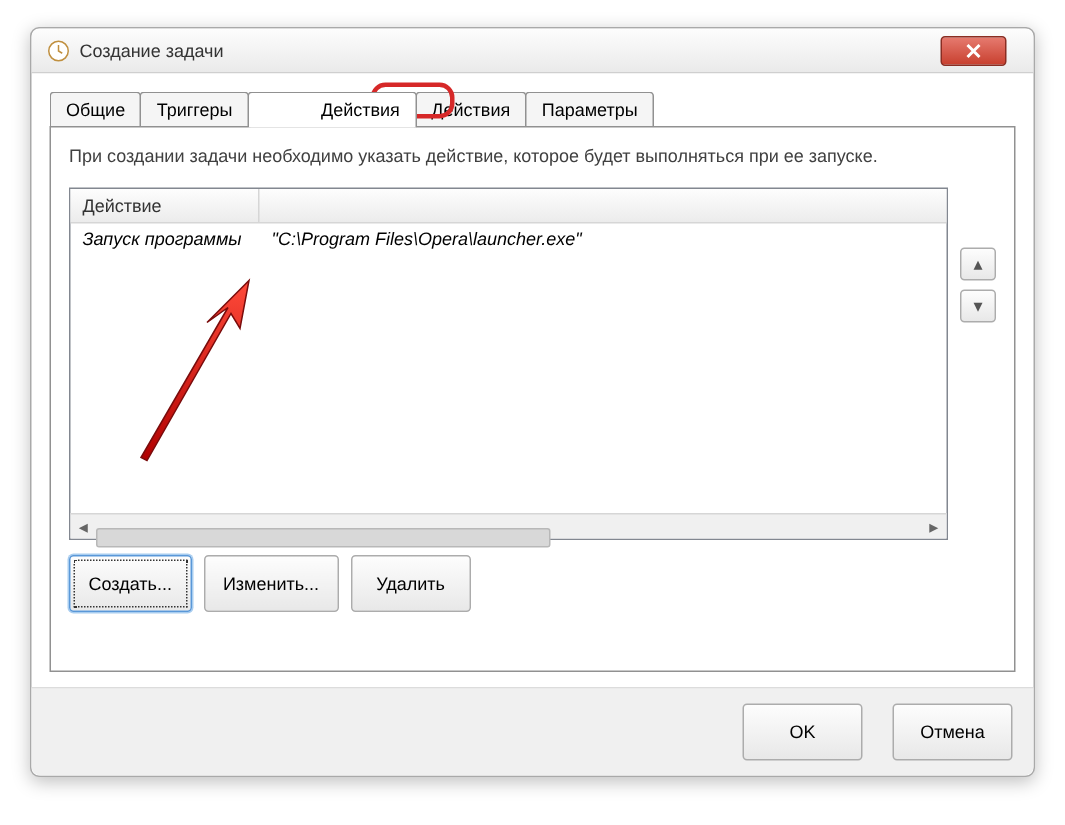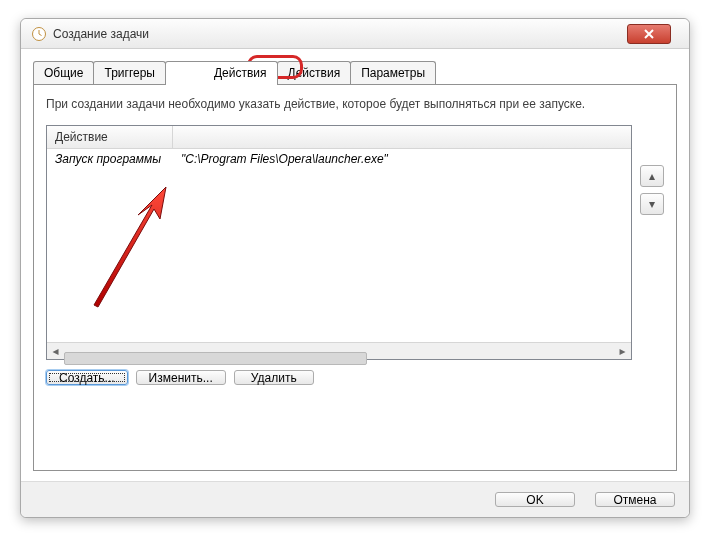--- a/index.html
+++ b/index.html
@@ -63,21 +63,21 @@
 .lv-scroll .sthumb { position:absolute; left:0; top:1px; height:13px; width:55%; background:#d8d8d8; border:1px solid #b8b8b8; border-radius:2px;}
 
 .reorder { display: flex; flex-direction: column; gap: 6px; padding-top: 40px; }
 .sqbtn {
   width: 24px; height: 22px; border: 1px solid #acacac; border-radius: 3px;
   background: linear-gradient(#fdfdfd,#e8e8e8); display:flex;align-items:center;justify-content:center;
   cursor: pointer; color: #555;
 }
 
 .btn {
-  min-width: 80px; height: 15px; padding: 0 12px; border: 1px solid #acacac;
+  min-width: 80px; height: 38px; padding: 0 12px; border: 1px solid #acacac;
   border-radius: 3px; background: linear-gradient(#fdfdfd,#e8e8e8);
   cursor: pointer; display: inline-flex; align-items: center; justify-content: center;
 }
 .btn.focus { outline: 1px dotted #333; outline-offset: -4px; border-color:#5a98d8; box-shadow:0 0 0 1px #a8cdf0;}
 .rowbtns { margin-top: 10px; display: flex; gap: 8px; }
 
 .footer {
   border-top: 1px solid #dcdcdc; padding: 10px 14px; display: flex; justify-content: flex-end; gap: 20px;
   background: #f0f0f0; border-radius: 0 0 6px 6px;
 }

